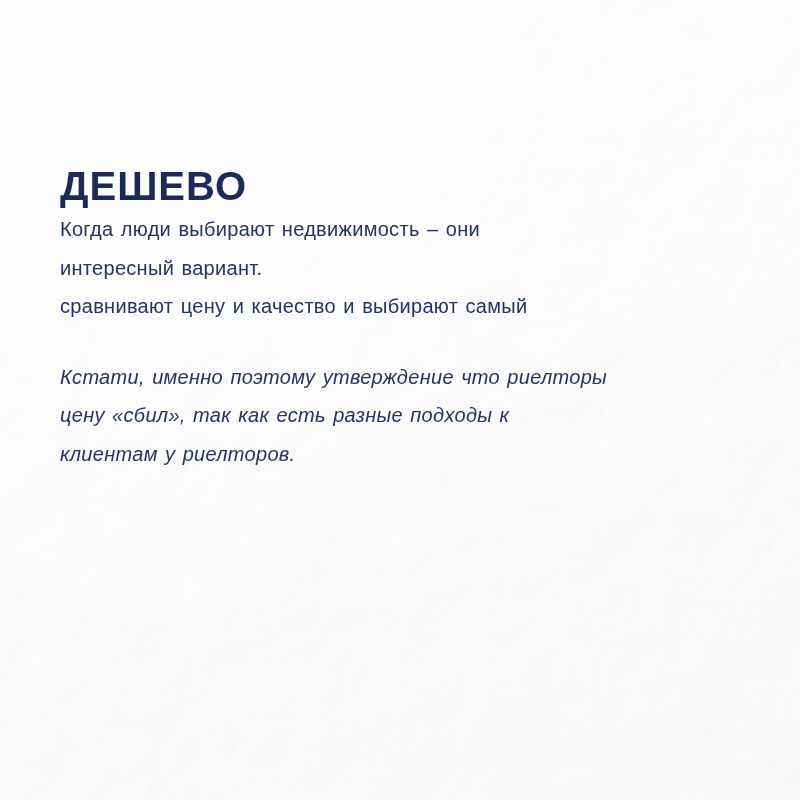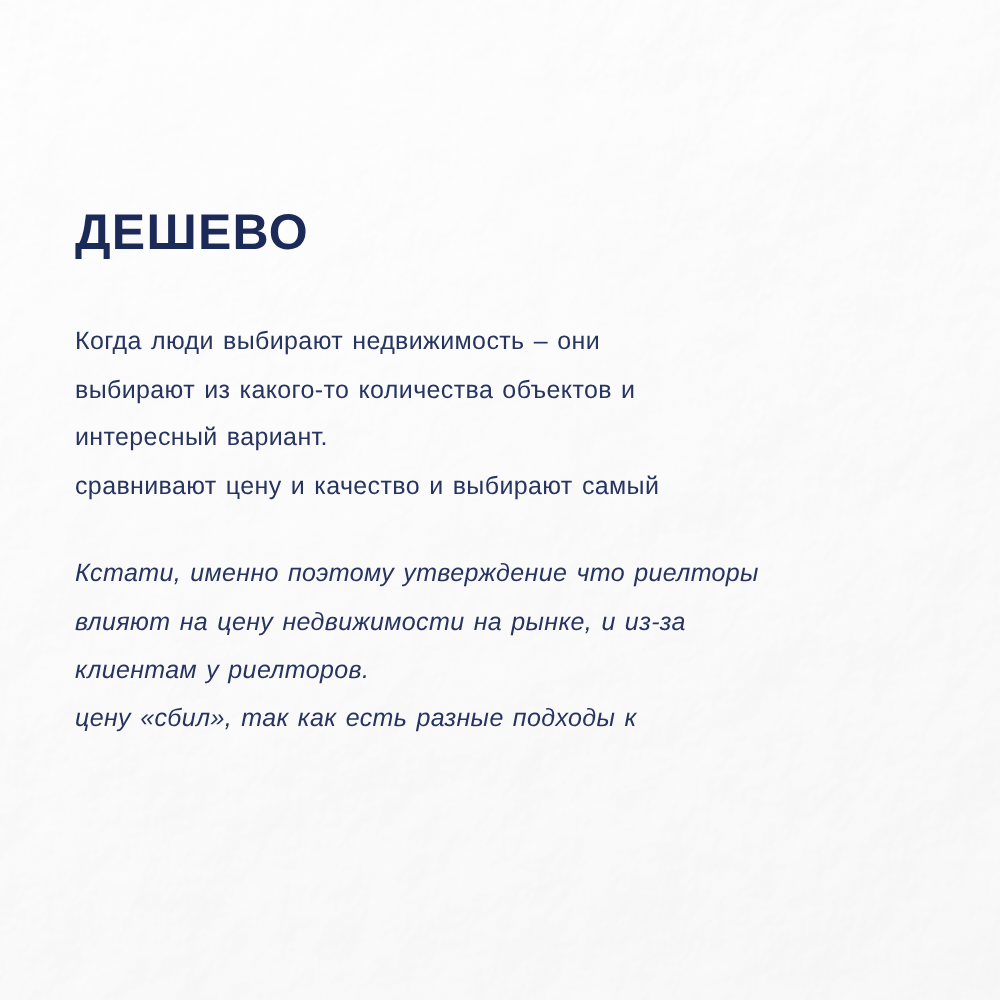--- a/index.html
+++ b/index.html
@@ -39,21 +39,20 @@
     left: 0; top: 0;
     width: 800px; height: 800px;
     padding: 162px 40px 0 60px;
   }
   .title {
     font-size: 40px;
     line-height: 48px;
     font-weight: 700;
     letter-spacing: 1px;
     color: var(--title-color);
-    margin-bottom: 44px;
   }
   .para {
     font-size: 20px;
     line-height: 38.5px;
     color: var(--body-color);
     letter-spacing: 0.3px;
     word-spacing: 1.5px;
   }
   .para-italic {
     font-style: italic;
@@ -78,26 +77,24 @@
   </svg>
 
   <div class="paper-soft-overlay"></div>
 
   <div class="content">
 
     <h1 class="title">ДЕШЕВО</h1>
 
     <div class="para">
       <div class="line">Когда люди выбирают недвижимость – они</div>
-      <div class="line">выбирают из какого-то количества объектов и</div>
       <div class="line">интересный вариант.</div>
       <div class="line">сравнивают цену и качество и выбирают самый</div>
     </div>
 
     <div class="para para-italic">
       <div class="line">Кстати, именно поэтому утверждение что риелторы</div>
-      <div class="line">влияют на цену недвижимости на рынке, и из-за</div>
+      <div class="line">цену «сбил», так как есть разные подходы к</div>
       <div class="line">клиентам у риелторов.</div>
-      <div class="line">цену «сбил», так как есть разные подходы к</div>
     </div>
 
   </div>
 </div>
 
 </body></html>

